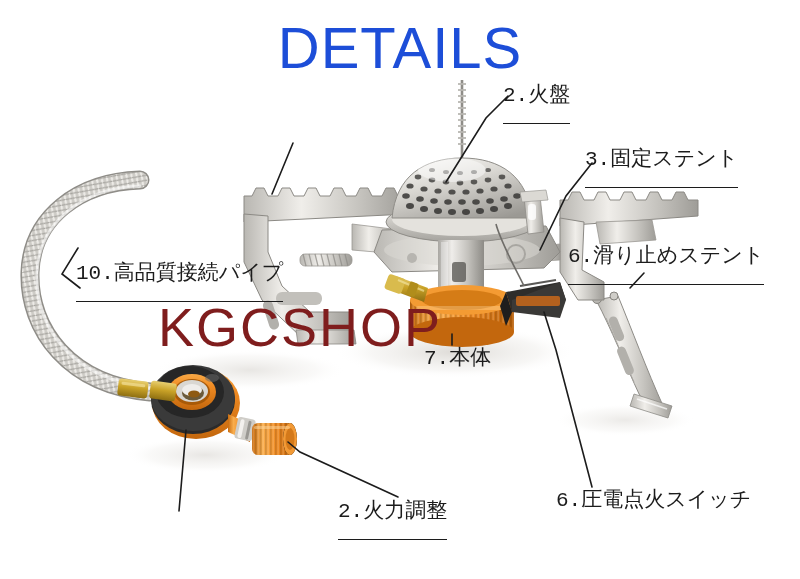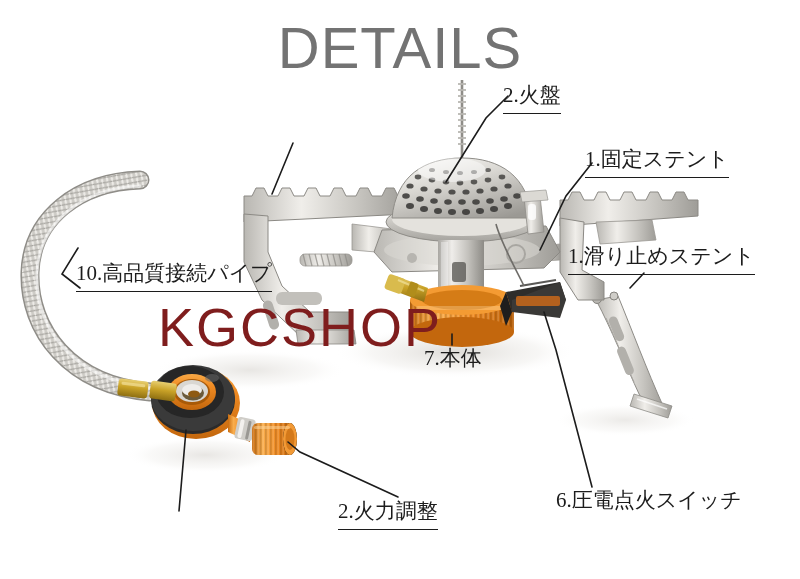--- a/index.html
+++ b/index.html
@@ -11,21 +11,21 @@
     position:relative;
   }
   #stage{position:absolute;left:0;top:0;width:800px;height:579px;}
 
   
   .title{
     position:absolute;left:0;top:14px;width:800px;
     text-align:center;
     font-size:58px;
     letter-spacing:1px;
-    color:#737373;
+    color:#1d4ed8;
     font-weight:400;
     font-family:"Liberation Sans","DejaVu Sans",sans-serif;
   }
 
   
   .watermark{
     position:absolute;left:158px;top:296px;
     font-size:54px;
     letter-spacing:2px;
     color:#7f1d1d;
@@ -33,23 +33,23 @@
     white-space:nowrap;
     user-select:none;
   }
 
   
   .callout{
     position:absolute;
     font-size:21px;
     color:#1c1c1c;
     white-space:nowrap;
-    font-family:Liberation Serif, serif;
+    font-family:Liberation Mono, monospace;
     line-height:1.1;
-    padding-bottom:6px;
+    padding-bottom:16px;
   }
   .callout.ul{border-bottom:1.6px solid #1c1c1c;}
 
   
   svg.art{position:absolute;left:0;top:0;width:800px;height:579px;}
   svg.lines{position:absolute;left:0;top:0;width:800px;height:579px;pointer-events:none;}
 </style>
 </head>
 <body>
 
@@ -362,23 +362,23 @@
     </g>
   </svg>
 
   <div class="title">DETAILS</div>
 
   <div class="watermark">KGCSHOP</div>
 
 
   <div class="callout ul" style="left:503px;top:84px;">2.火盤</div>
 
-  <div class="callout ul" style="left:585px;top:148px;">1.固定ステント</div>
-
-  <div class="callout ul" style="left:568px;top:245px;">1.滑り止めステント</div>
+  <div class="callout ul" style="left:585px;top:148px;">3.固定ステント</div>
+
+  <div class="callout ul" style="left:568px;top:245px;">6.滑り止めステント</div>
 
   <div class="callout" style="left:556px;top:489px;">6.圧電点火スイッチ</div>
 
   <div class="callout" style="left:424px;top:347px;">7.本体</div>
 
   <div class="callout ul" style="left:338px;top:500px;">2.火力調整</div>
 
 
   <div class="callout ul" style="left:76px;top:262px;">10.高品質接続パイプ</div>
 

